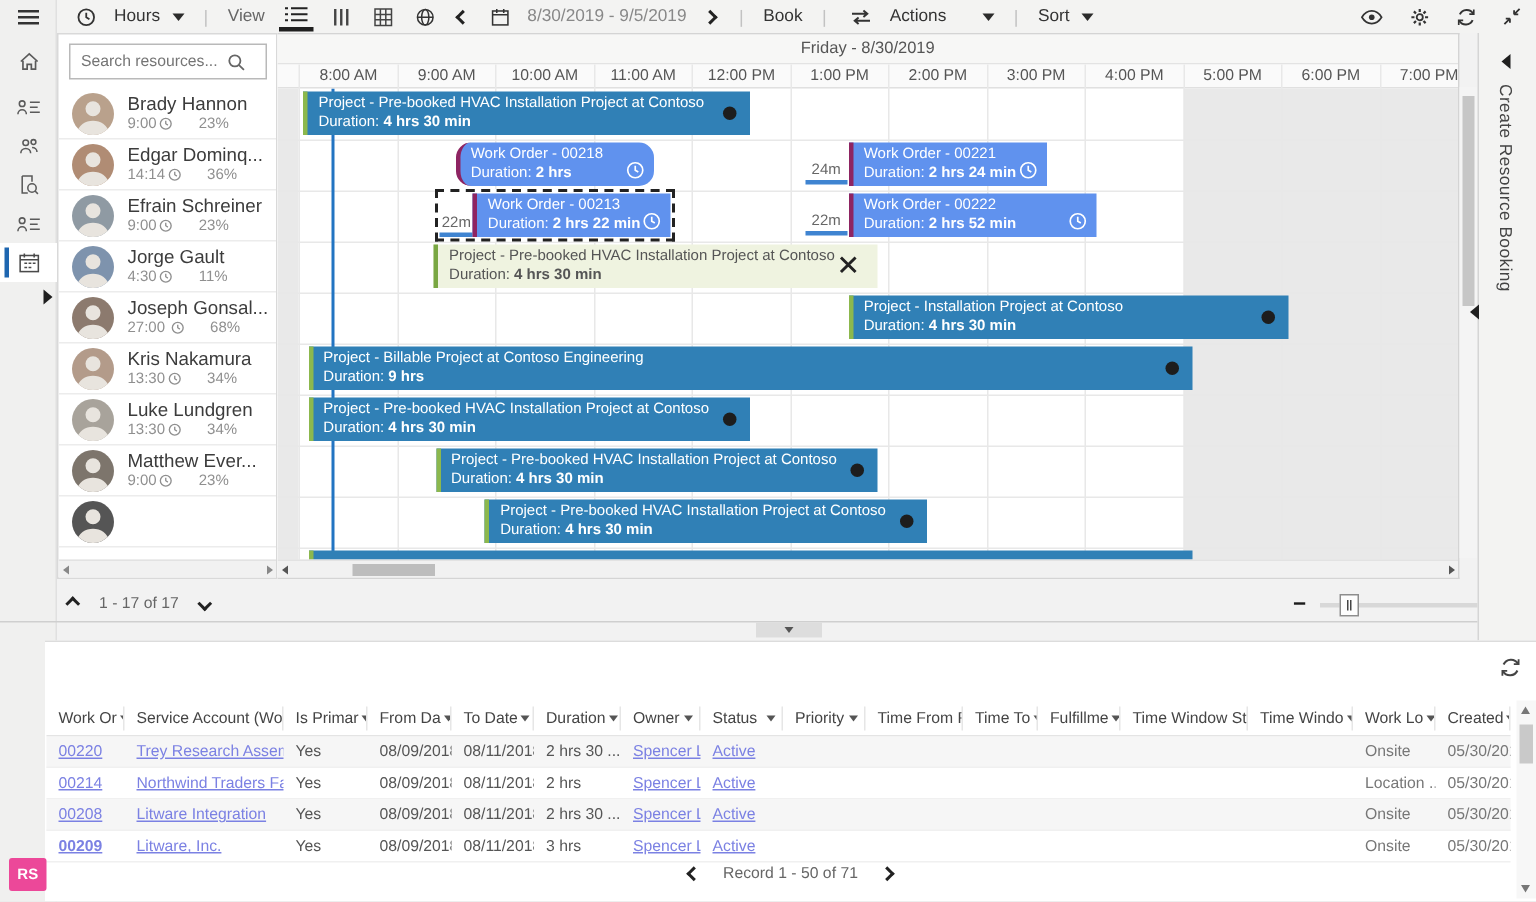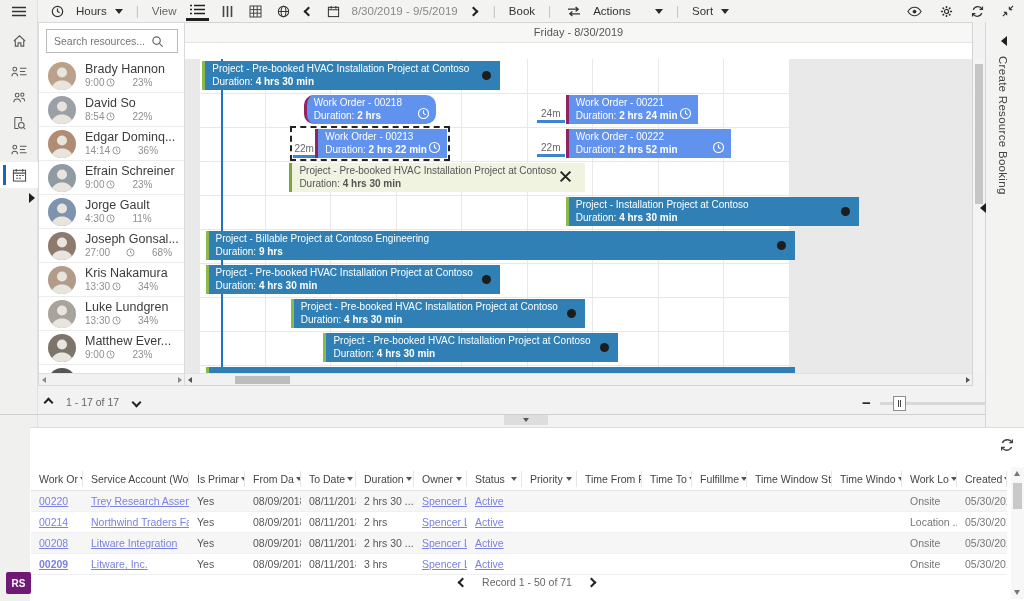--- a/index.html
+++ b/index.html
@@ -116,21 +116,21 @@
   .th-cell .caret { border-top-color:#555; border-top-width:4px; border-left-width:3.5px; border-right-width:3.5px; }
   .tb-row { display:flex; height:21px; align-items:center; border-bottom:1px solid #f0f0f0; color:#555; }
   .tb-row:nth-child(even) { background:#f6f6f6; }
   .tb-cell { padding-left:8px; overflow:hidden; white-space:nowrap; }
   .tb-cell a { color:#7b81e3; text-decoration:underline; }
   .dim { color:#777; }
   .tbl-vscroll { position:absolute; left:981px; top:39px; width:13px; height:132px; background:#f7f7f7; }
   .tbl-vscroll .vthumb { position:absolute; left:2px; top:16px; width:9px; height:26px; background:#c9c9c9; }
   .rec-pager { position:absolute; left:0; right:0; top:148px; display:flex; align-items:center; justify-content:center;
                gap:16px; font-size:10.5px; color:#666; }
-  .rs-badge { position:absolute; left:6px; top:572px; width:25px; height:22px; background:#701a75; border-radius:2px;
+  .rs-badge { position:absolute; left:6px; top:572px; width:25px; height:22px; background:#ec4899; border-radius:2px;
               color:#fff; font-size:10px; font-weight:bold; display:flex; align-items:center; justify-content:center; }
   svg { display:block; }
 </style>
 </head>
 <body>
 
 <div id="app">
 
   <div class="toolbar">
     <div class="tb-left">
@@ -300,39 +300,20 @@
             <div>
               <svg width="9" height="9" viewBox="0 0 10 10">
                 <circle cx="5" cy="5" r="4" fill="none" stroke="#8f8f8f"></circle>
                 <path d="M5 2.8V5l1.6 1" fill="none" stroke="#8f8f8f"></path>
               </svg>
             </div>
             <div class="res-pct">23%</div>
           </div>
         </div>
         <div class="res-row">
-          <div class="res-avatar" style="background: rgb(154, 160, 166);">
-            <svg width="28" height="28" viewBox="0 0 28 28">
-              <circle cx="14" cy="10.5" r="5" fill="#e8e4de"></circle>
-              <path d="M3 28c1-7 6-9.5 11-9.5S24 21 25 28z" fill="#e8e4de"></path>
-            </svg>
-          </div>
-          <div class="res-name">David So</div>
-          <div class="res-sub">
-            <div style="margin-right: 2px;">8:54</div>
-            <div>
-              <svg width="9" height="9" viewBox="0 0 10 10">
-                <circle cx="5" cy="5" r="4" fill="none" stroke="#8f8f8f"></circle>
-                <path d="M5 2.8V5l1.6 1" fill="none" stroke="#8f8f8f"></path>
-              </svg>
-            </div>
-            <div class="res-pct">22%</div>
-          </div>
-        </div>
-        <div class="res-row">
           <div class="res-avatar" style="background: rgb(176, 140, 116);">
             <svg width="28" height="28" viewBox="0 0 28 28">
               <circle cx="14" cy="10.5" r="5" fill="#e8e4de"></circle>
               <path d="M3 28c1-7 6-9.5 11-9.5S24 21 25 28z" fill="#e8e4de"></path>
             </svg>
           </div>
           <div class="res-name">Edgar Dominq...</div>
           <div class="res-sub">
             <div style="margin-right: 2px;">14:14</div>
             <div>
@@ -384,21 +365,21 @@
         </div>
         <div class="res-row">
           <div class="res-avatar" style="background: rgb(140, 122, 110);">
             <svg width="28" height="28" viewBox="0 0 28 28">
               <circle cx="14" cy="10.5" r="5" fill="#e8e4de"></circle>
               <path d="M3 28c1-7 6-9.5 11-9.5S24 21 25 28z" fill="#e8e4de"></path>
             </svg>
           </div>
           <div class="res-name">Joseph Gonsal...</div>
           <div class="res-sub">
-            <div style="margin-right: 16px;">27:00</div>
+            <div style="margin-right: 4px;">27:00</div>
             <div>
               <svg width="9" height="9" viewBox="0 0 10 10">
                 <circle cx="5" cy="5" r="4" fill="none" stroke="#8f8f8f"></circle>
                 <path d="M5 2.8V5l1.6 1" fill="none" stroke="#8f8f8f"></path>
               </svg>
             </div>
             <div class="res-pct">68%</div>
           </div>
         </div>
         <div class="res-row">
@@ -468,20 +449,34 @@
         </div>
       </div>
     <div class="hscroll" style="width:146px;">
       <span class="tri" style="left:3px;top:3px;border-top:3px solid transparent;border-bottom:3px solid transparent;border-right:4px solid #888;"></span>
       <span class="tri" style="right:3px;top:3px;border-top:3px solid transparent;border-bottom:3px solid transparent;border-left:4px solid #888;"></span>
     </div>
   </div>
 
   <div class="grid">
     <div class="day-header">Friday - 8/30/2019</div>
+    <div class="hour-header" id="hourHeader">
+        <div class="hour-label" style="left: 14px; width: 65.5px;">8:00 AM</div>
+        <div class="hour-label" style="left: 79.5px; width: 65.5px;">9:00 AM</div>
+        <div class="hour-label" style="left: 145px; width: 65.5px;">10:00 AM</div>
+        <div class="hour-label" style="left: 210.5px; width: 65.5px;">11:00 AM</div>
+        <div class="hour-label" style="left: 276px; width: 65.5px;">12:00 PM</div>
+        <div class="hour-label" style="left: 341.5px; width: 65.5px;">1:00 PM</div>
+        <div class="hour-label" style="left: 407px; width: 65.5px;">2:00 PM</div>
+        <div class="hour-label" style="left: 472.5px; width: 65.5px;">3:00 PM</div>
+        <div class="hour-label" style="left: 538px; width: 65.5px;">4:00 PM</div>
+        <div class="hour-label" style="left: 603.5px; width: 65.5px;">5:00 PM</div>
+        <div class="hour-label" style="left: 669px; width: 65.5px;">6:00 PM</div>
+        <div class="hour-label" style="left: 734.5px; width: 65.5px;">7:00 PM</div>
+      </div>
     <div class="grid-body" id="gridBody">
         <div class="offhours" style="left: 0px; width: 14px;"></div>
         <div class="offhours" style="left: 603.5px; right: 0px;"></div>
         <div class="vline" style="left: 14px;"></div>
         <div class="vline" style="left: 79.5px;"></div>
         <div class="vline" style="left: 145px;"></div>
         <div class="vline" style="left: 210.5px;"></div>
         <div class="vline" style="left: 276px;"></div>
         <div class="vline" style="left: 341.5px;"></div>
         <div class="vline" style="left: 407px;"></div>

